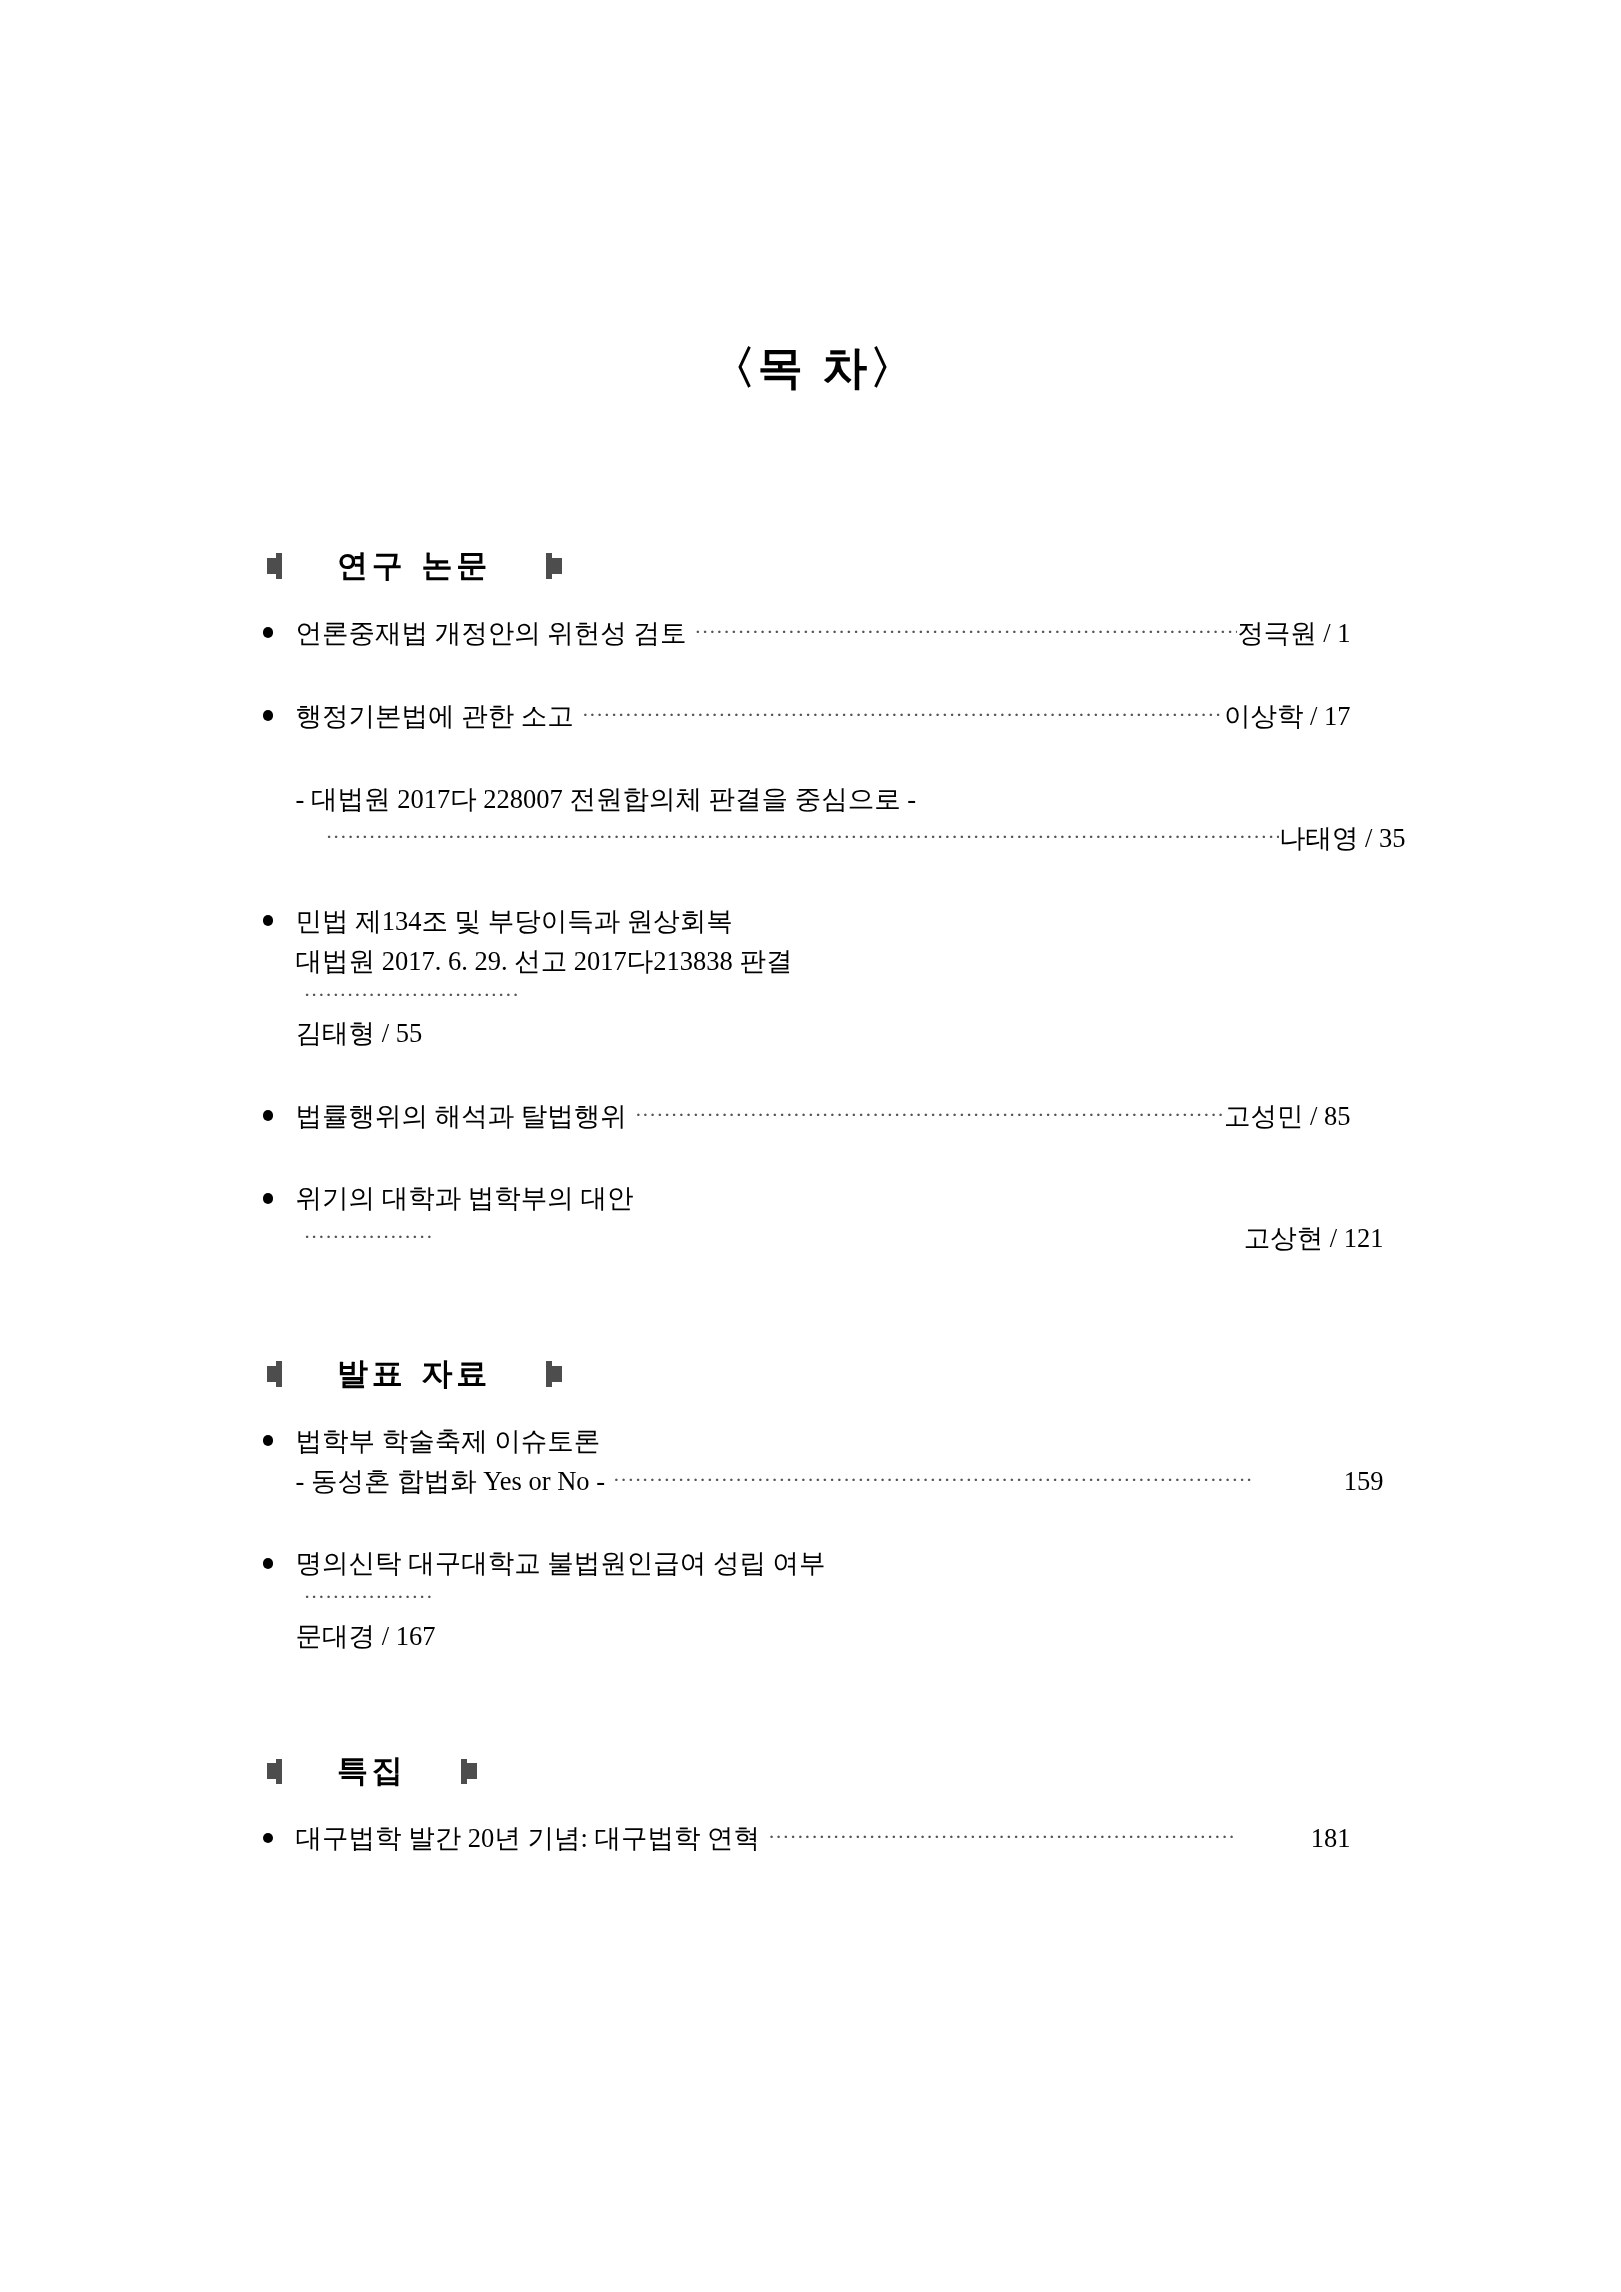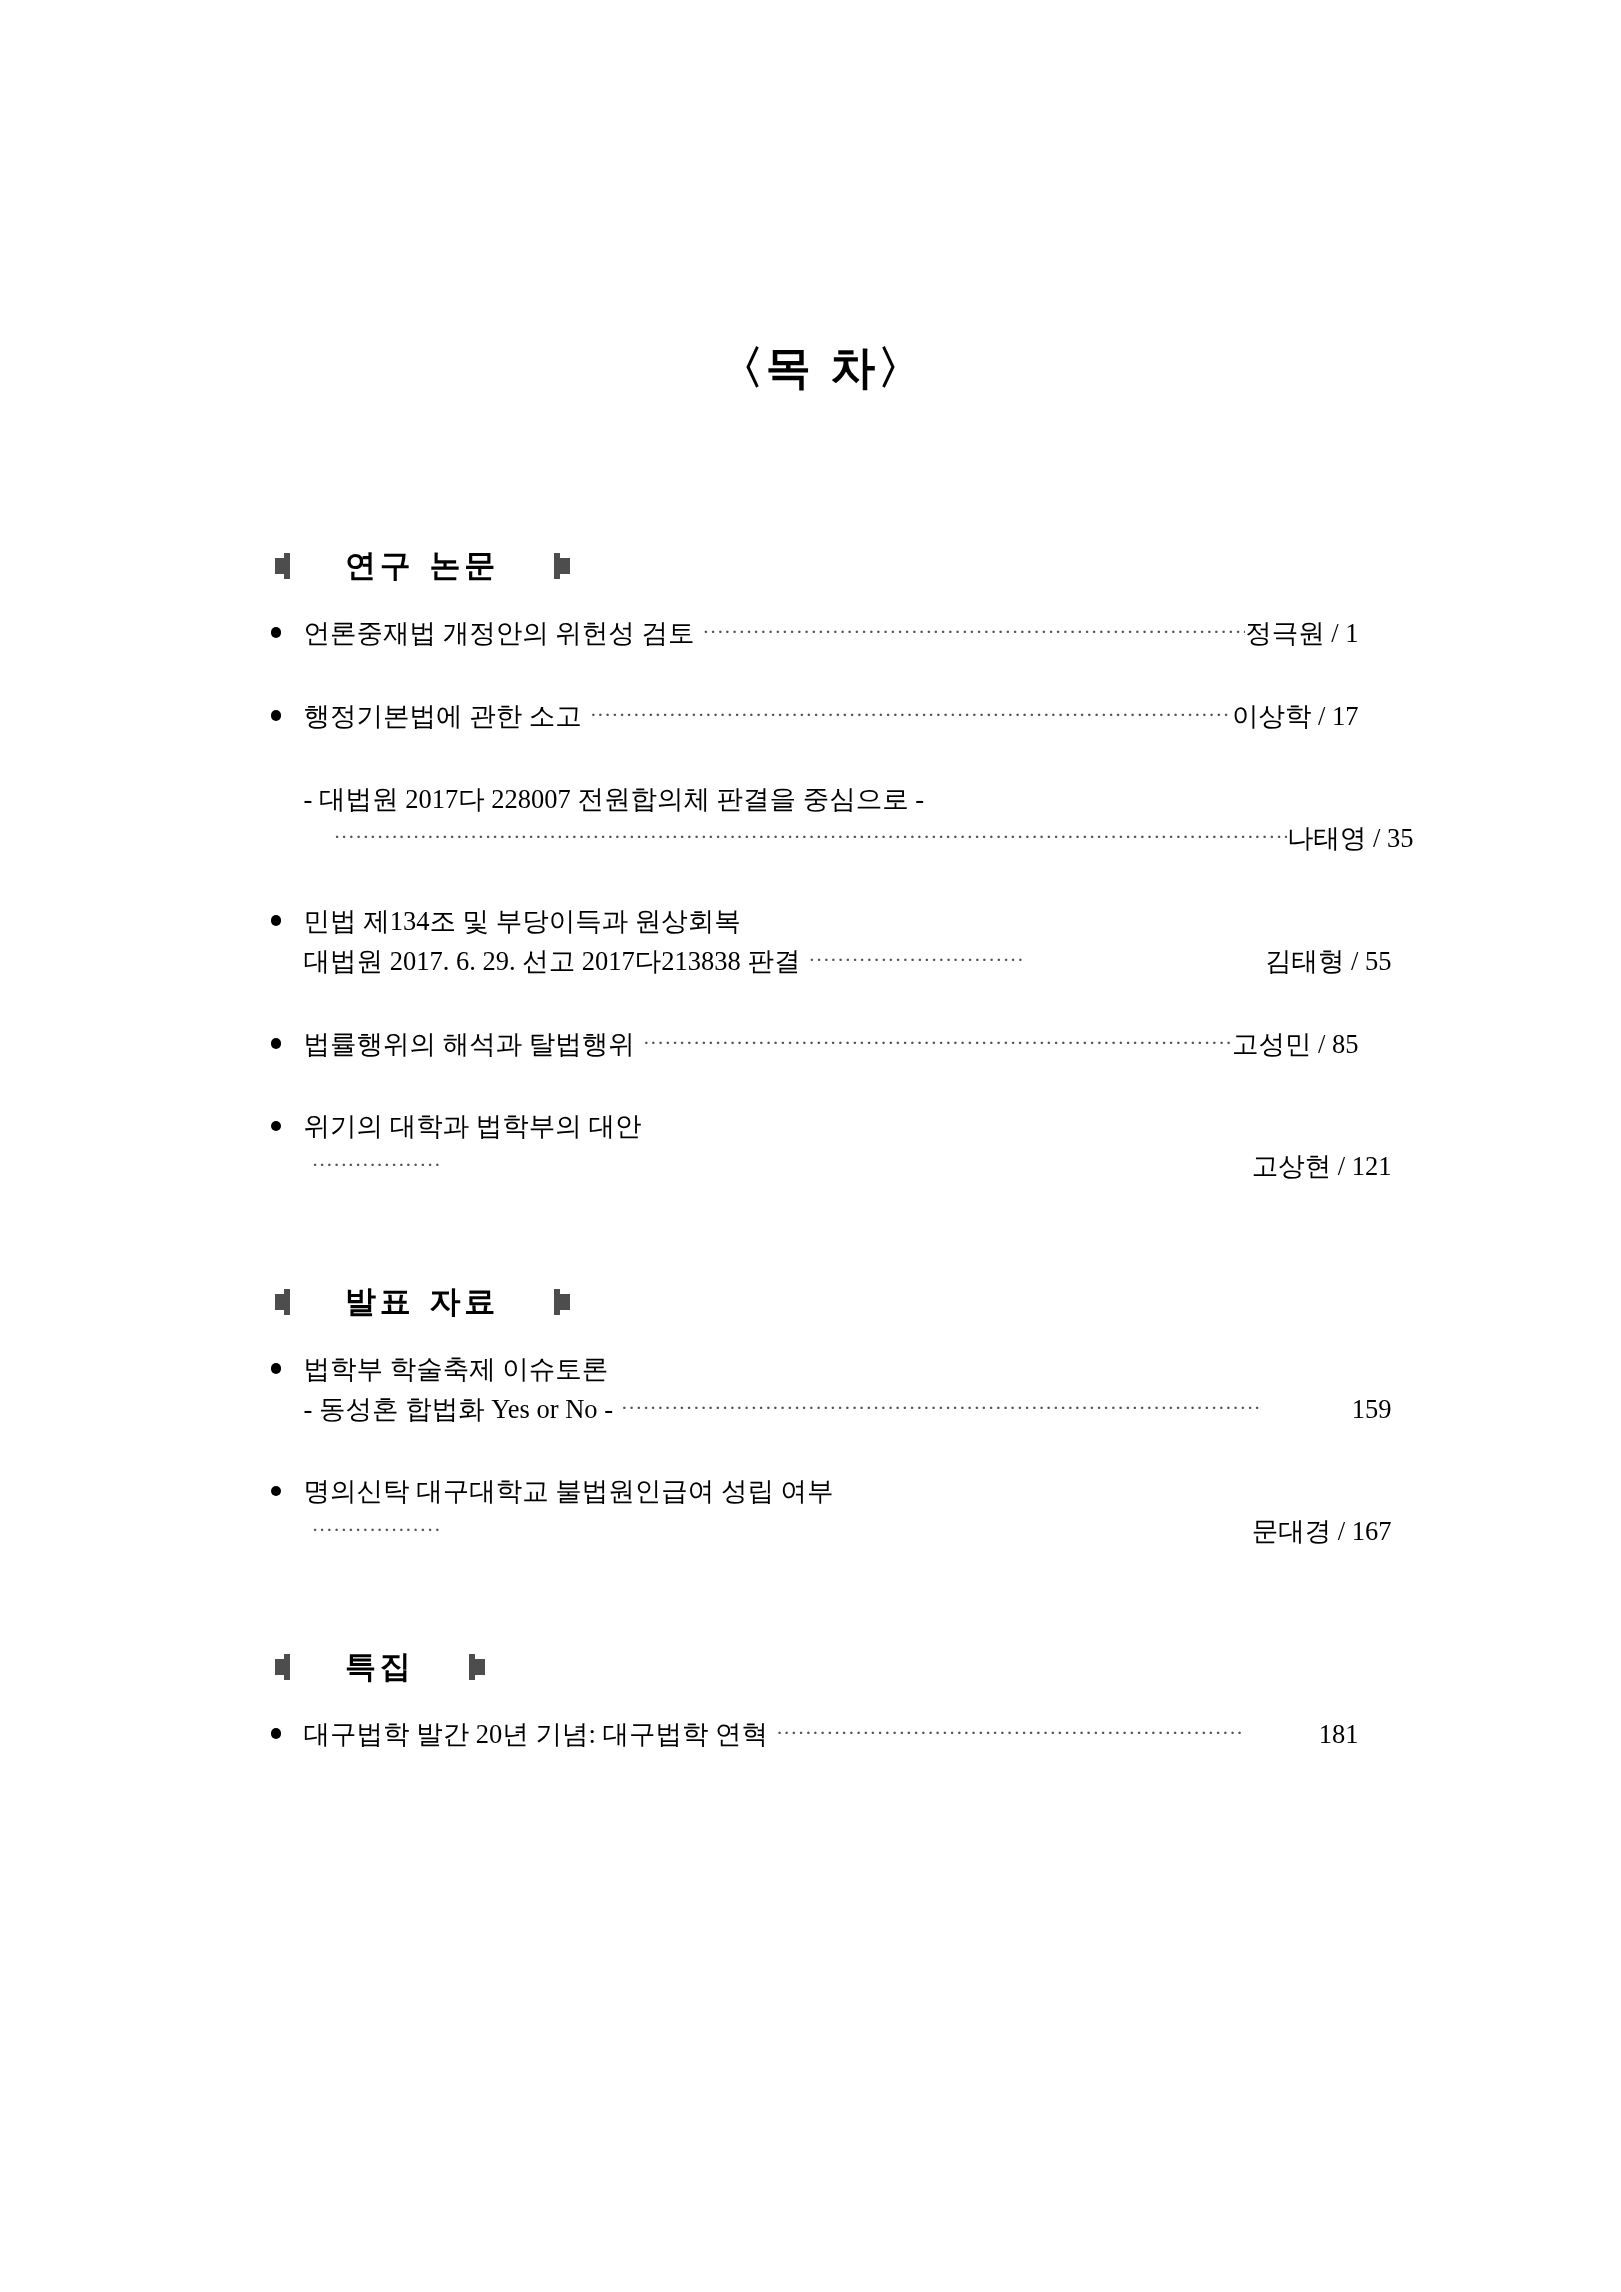--- a/index.html
+++ b/index.html
@@ -10,21 +10,21 @@
   body {
     width: 1621px;
     height: 2293px;
     font-family: "Liberation Serif", serif;
     color: #000000;
     position: relative;
     overflow: hidden;
   }
   .page {
     position: absolute;
-    left: 8px;
+    left: 0;
     top: 0;
     width: 1368px;
     height: 2293px;
     box-sizing: border-box;
   }
   .content {
     position: absolute;
     left: 245px;
     top: 0;
     width: 1137px;
@@ -136,20 +136,21 @@
     align-items: baseline;
     width: 1088px;
     margin-left: 33px;
   }
   .sub-line .txt { white-space: nowrap; }
   .indent-line {
     display: flex;
     align-items: baseline;
     width: 1088px;
     margin-left: 33px;
+    flex-direction: column;
   }
   .fill-leader-line {
     display: flex;
     align-items: baseline;
     width: 1088px;
     margin-left: 55px;
   }
 </style>
 </head>
 <body>

